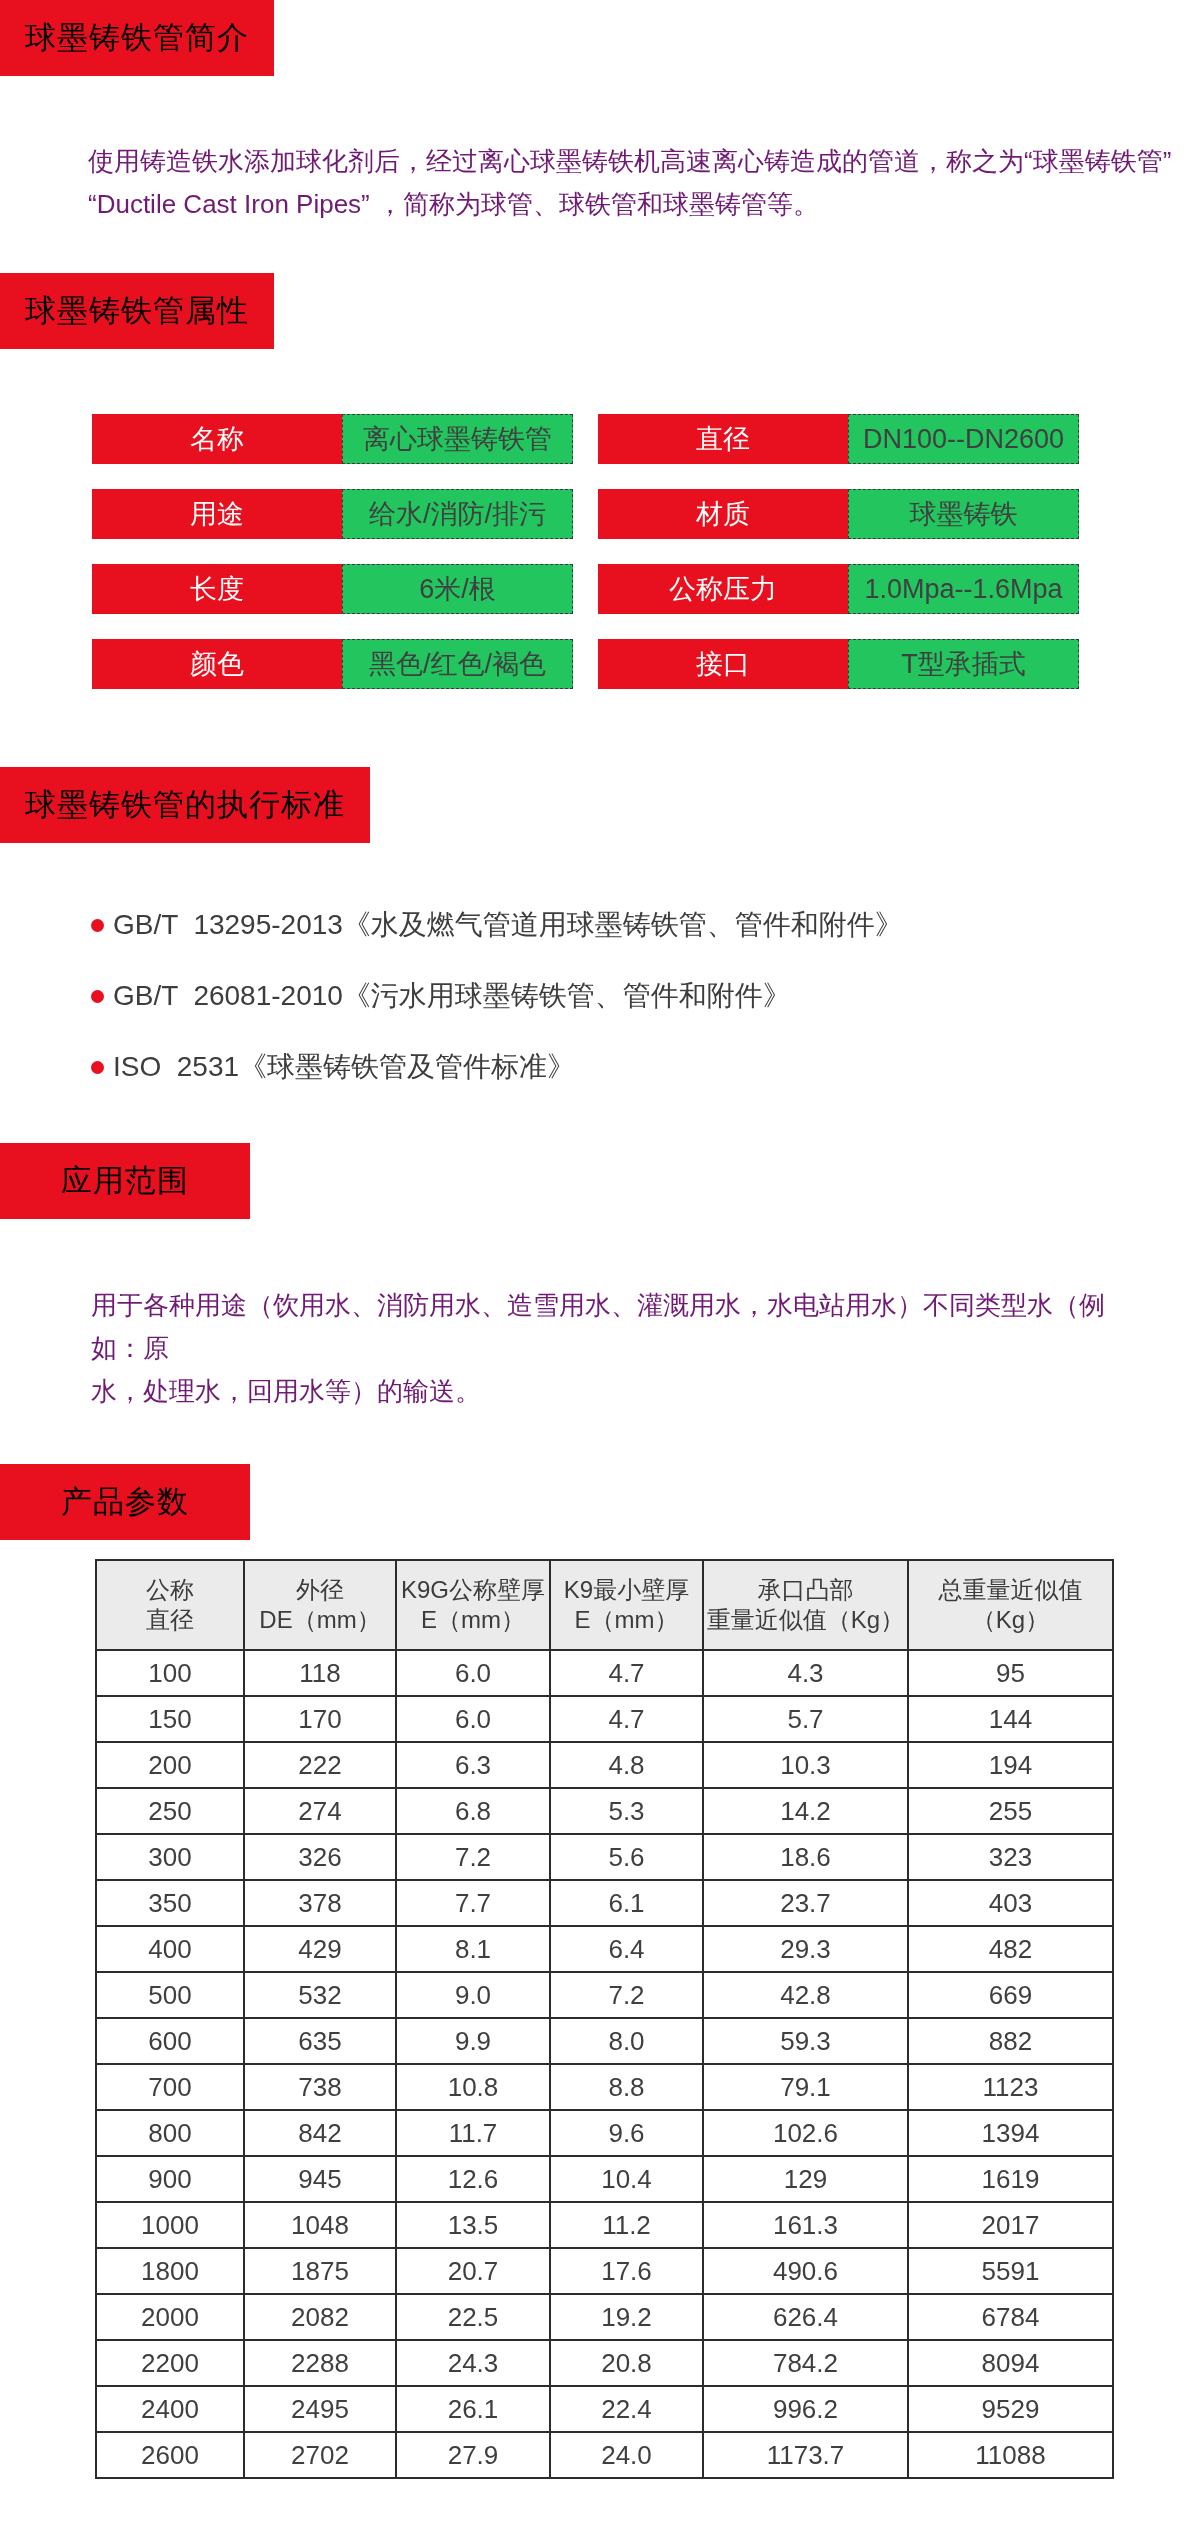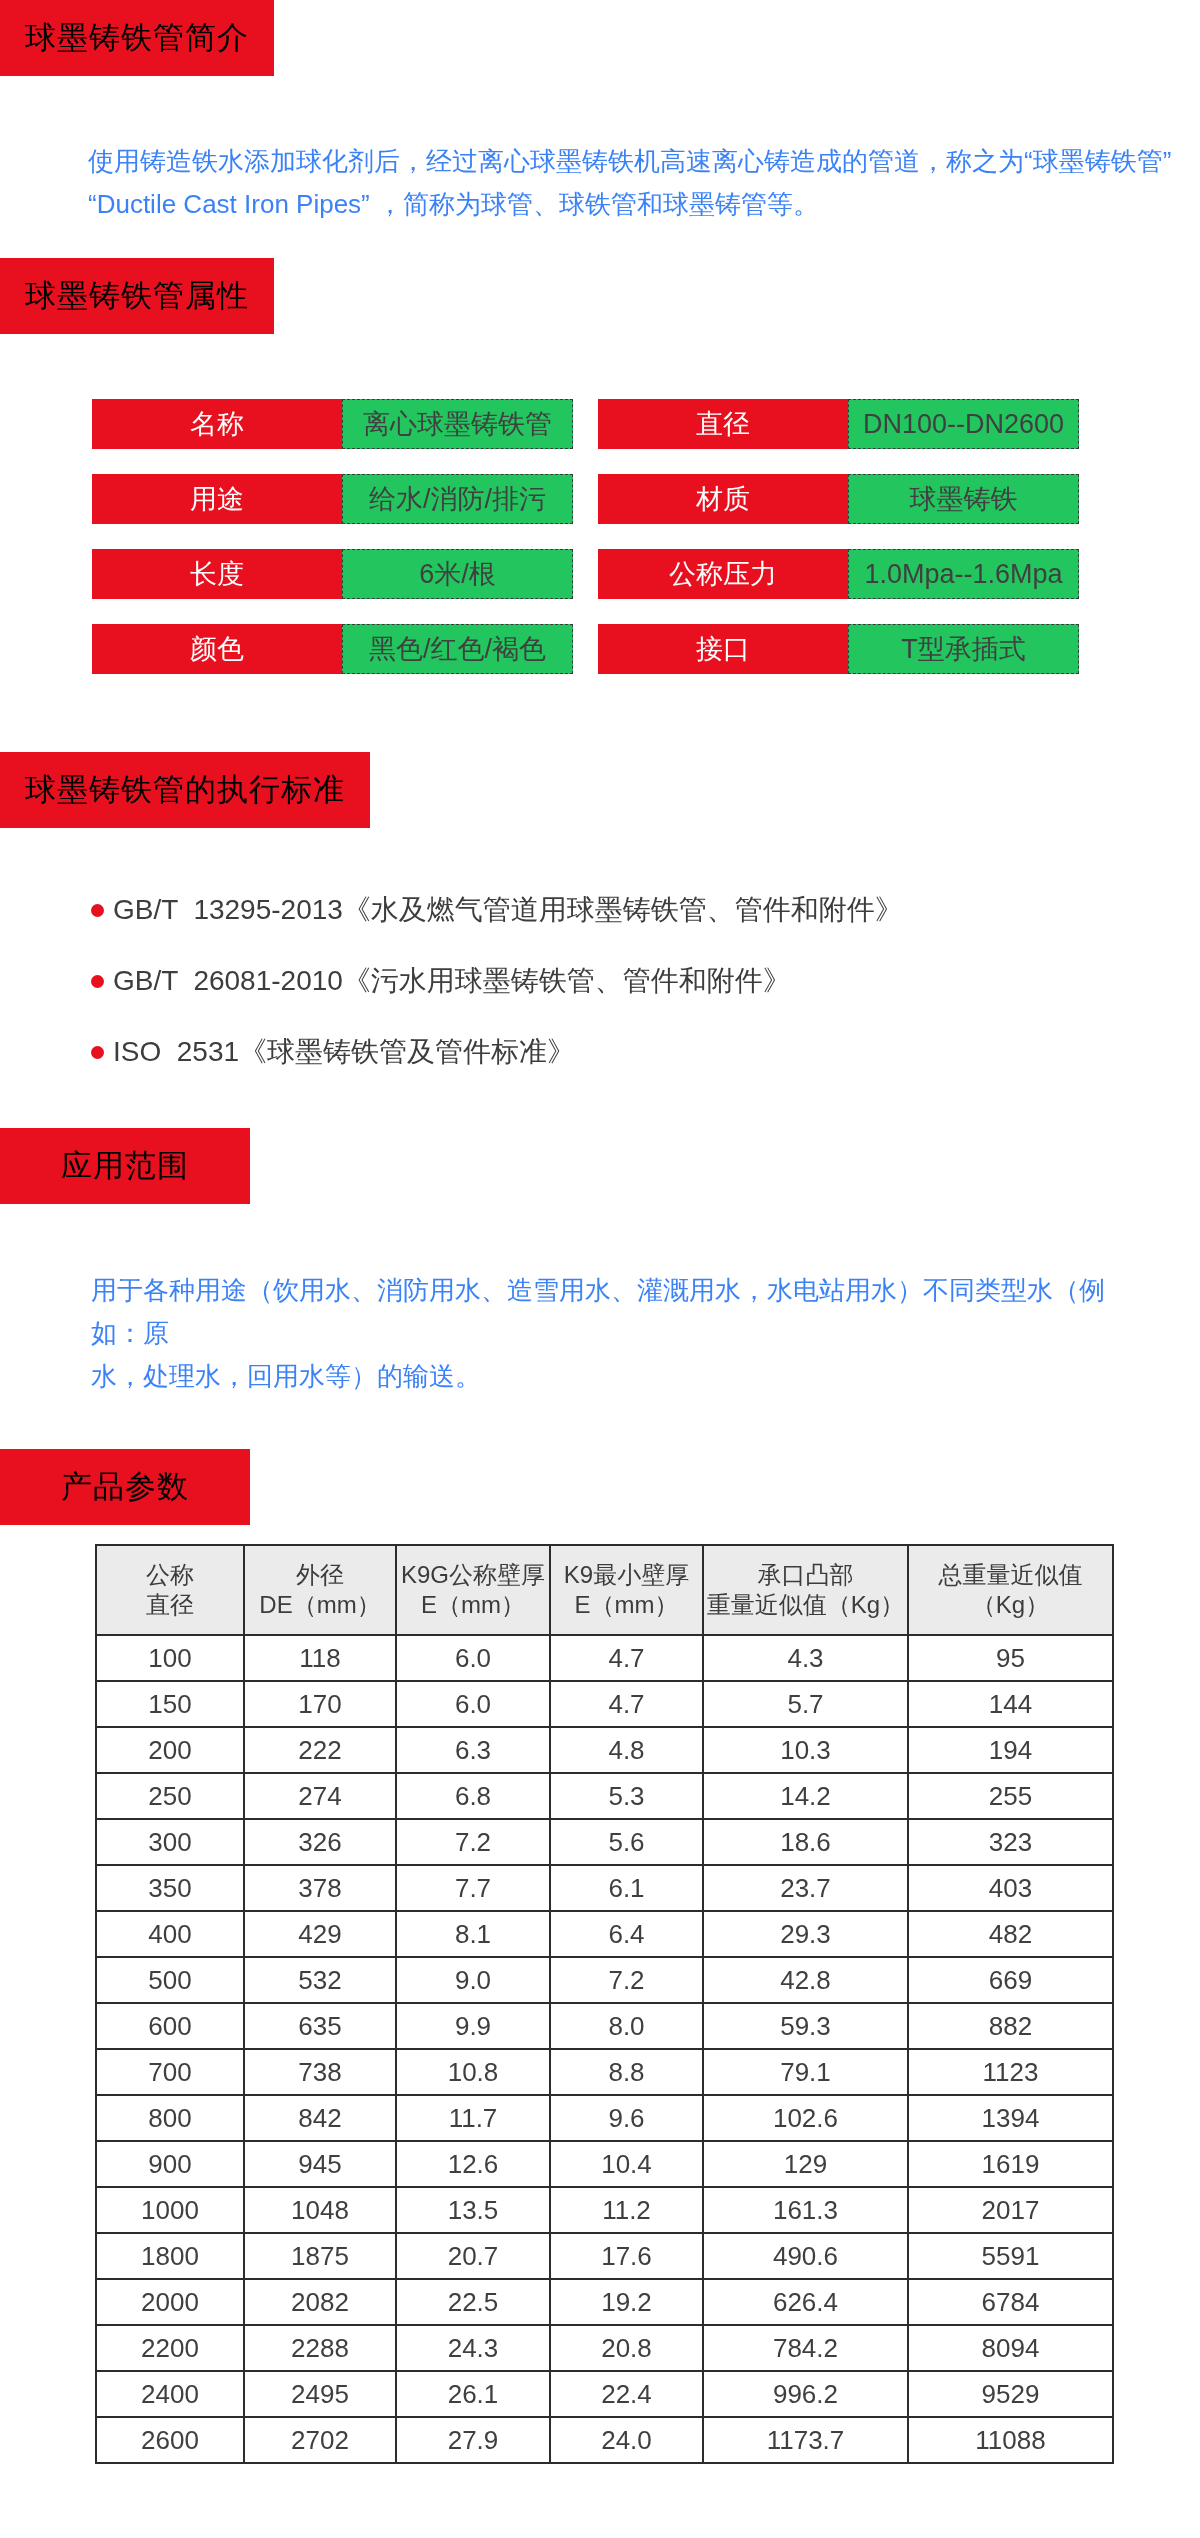--- a/index.html
+++ b/index.html
@@ -9,21 +9,21 @@
   }
   
   .banner{
     display:inline-block;min-width:250px;height:76px;line-height:76px;
     padding:0 25px;box-sizing:border-box;text-align:center;
     background:var(--red);color:#000000;font-size:31px;letter-spacing:1px;
   }
   section{display:block;}
   
   .para{
-    margin:0;white-space:pre-wrap;font-size:26px;line-height:43px;color:#3b82f6;
+    margin:0;white-space:pre-wrap;font-size:26px;line-height:43px;color:#701a75;
   }
   .para.intro{margin:64px 0 0 88px;width:1104px;}
   .para.app{margin:65px 0 0 91px;width:1030px;}
   
   .props-grid{
     margin:65px 0 0 92px;display:grid;grid-template-columns:auto auto;
     column-gap:55px;row-gap:48px;justify-content:start;gap:25px;
   }
   .prop-pair{display:flex;}
   .prop-label{
@@ -34,21 +34,21 @@
     width:229px;height:48px;line-height:48px;border:1px dashed #3a3a3a;
     background:#22c55e;color:#404040;font-size:27px;text-align:center;flex:none;
   }
   
   .standards{list-style:none;margin:67px 0 0 91px;padding:0;}
   .standards li{display:flex;align-items:center;margin-bottom:41px;height:30px;}
   .standards li:last-child{margin-bottom:0;}
   .dot{width:13px;height:13px;border-radius:50%;background:var(--red);flex:none;margin-right:9px;}
   .std-text{font-size:28px;color:#3d3d3d;white-space:pre-wrap;}
   
-  .sec-properties .banner{margin-top:32px;}
+  .sec-properties .banner{margin-top:47px;}
   .sec-standards .banner{margin-top:78px;}
   .sec-application .banner{margin-top:61px;}
   .sec-parameters .banner{margin-top:51px;}
   
   table.params{
     margin:19px 0 0 95px;border-collapse:collapse;table-layout:fixed;width:1017px;
   }
   table.params th,table.params td{
     border:2px solid #2c2c2c;text-align:center;vertical-align:middle;
   }

